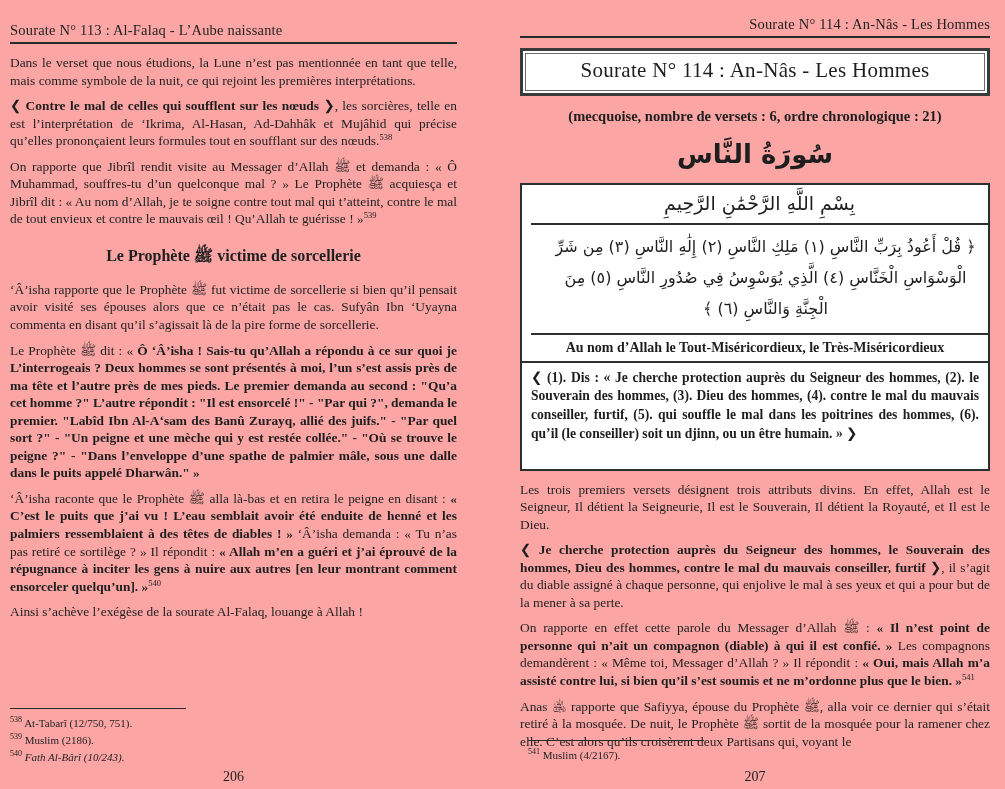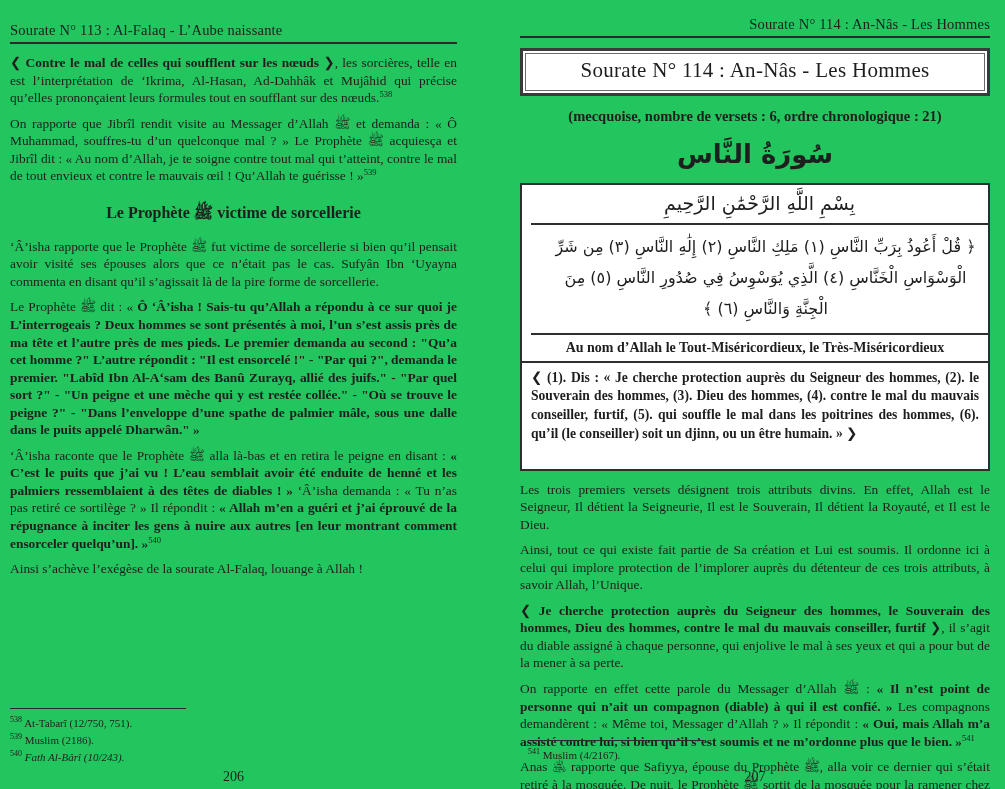--- a/index.html
+++ b/index.html
@@ -1,21 +1,21 @@
 <!DOCTYPE html>
 <html><head>
 <meta charset="utf-8">
 <style>
   html,body{margin:0;padding:0;}
   body{background:#e9e9e7;}
   .spread{
     position:relative;
     width:1005px;height:789px;
     margin:0 auto;
-    background:#22c55e;
+    background:#fca5a5;
     font-family:"Liberation Serif","DejaVu Sans",serif;
     color:#1e1e1e;
     overflow:hidden;
   }
   .page{position:absolute;top:0;height:789px;}
   .page-left{left:10px;width:447px;}
   .page-right{left:520px;width:470px;}
 
   .running-header{
     font-size:14.5px;
@@ -119,20 +119,23 @@
 </style>
 </head>
 <body>
 
 <div class="spread">
 
   <div class="page page-left">
 
     <div class="running-header">Sourate N° 113 : Al-Falaq - L’Aube naissante</div>
 
+    <div class="p">
+      <span>Dans le verset que nous étudions, la Lune n’est pas mentionnée en tant que telle, mais comme symbole de la nuit, ce qui rejoint les premières interprétations.</span>
+    </div>
 
     <div class="p">
       <span class="bold">❮ Contre le mal de celles qui soufflent sur les nœuds ❯</span><span>, les sorcières, telle en est l’interprétation de ‘Ikrima, Al-Hasan, Ad-Dahhâk et Mujâhid qui précise qu’elles prononçaient leurs formules tout en soufflant sur des nœuds.</span><sup class="fn">538</sup>
     </div>
 
     <div class="p">
       <span>On rapporte que Jibrîl rendit visite au Messager d’Allah ﷺ et demanda : « Ô Muhammad, souffres-tu d’un quelconque mal ? » Le Prophète ﷺ acquiesça et Jibrîl dit : « Au nom d’Allah, je te soigne contre tout mal qui t’atteint, contre le mal de tout envieux et contre le mauvais œil ! Qu’Allah te guérisse ! »</span><sup class="fn">539</sup>
     </div>
 
     <div class="section-heading">Le Prophète ﷺ victime de sorcellerie</div>
@@ -188,23 +191,20 @@
       <div class="row row-basmala arabic">بِسْمِ اللَّهِ الرَّحْمَٰنِ الرَّحِيمِ</div>
       <div class="row row-verses arabic">﴿ قُلْ أَعُوذُ بِرَبِّ النَّاسِ (١) مَلِكِ النَّاسِ (٢) إِلَٰهِ النَّاسِ (٣) مِن شَرِّ الْوَسْوَاسِ الْخَنَّاسِ (٤) الَّذِي يُوَسْوِسُ فِي صُدُورِ النَّاسِ (٥) مِنَ الْجِنَّةِ وَالنَّاسِ (٦) ﴾</div>
       <div class="row row-basmala-fr">Au nom d’Allah le Tout-Miséricordieux, le Très-Miséricordieux</div>
       <div class="row row-translation">❮ (1). Dis : « Je cherche protection auprès du Seigneur des hommes, (2). le Souverain des hommes, (3). Dieu des hommes, (4). contre le mal du mauvais conseiller, furtif, (5). qui souffle le mal dans les poitrines des hommes, (6). qu’il (le conseiller) soit un djinn, ou un être humain. » ❯</div>
     </div>
 
     <div class="p">
       <span>Les trois premiers versets désignent trois attributs divins. En effet, Allah est le Seigneur, Il détient la Seigneurie, Il est le Souverain, Il détient la Royauté, et Il est le Dieu.</span>
     </div>
 
-    <div class="p">
-      <span>Ainsi, tout ce qui existe fait partie de Sa création et Lui est soumis. Il ordonne ici à celui qui implore protection de l’implorer auprès du détenteur de ces trois attributs, à savoir Allah, l’Unique.</span>
-    </div>
 
     <div class="p">
       <span class="bold">❮ Je cherche protection auprès du Seigneur des hommes, le Souverain des hommes, Dieu des hommes, contre le mal du mauvais conseiller, furtif ❯</span><span>, il s’agit du diable assigné à chaque personne, qui enjolive le mal à ses yeux et qui a pour but de la mener à sa perte.</span>
     </div>
 
     <div class="p">
       <span>On rapporte en effet cette parole du Messager d’Allah ﷺ : </span><span class="bold">« Il n’est point de personne qui n’ait un compagnon (diable) à qui il est confié. »</span><span> Les compagnons demandèrent : « Même toi, Messager d’Allah ? » Il répondit : </span><span class="bold">« Oui, mais Allah m’a assisté contre lui, si bien qu’il s’est soumis et ne m’ordonne plus que le bien. »</span><sup class="fn">541</sup>
     </div>
 
     <div class="p">

